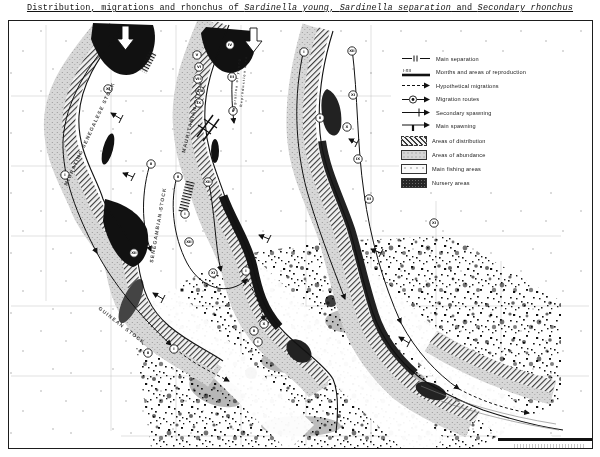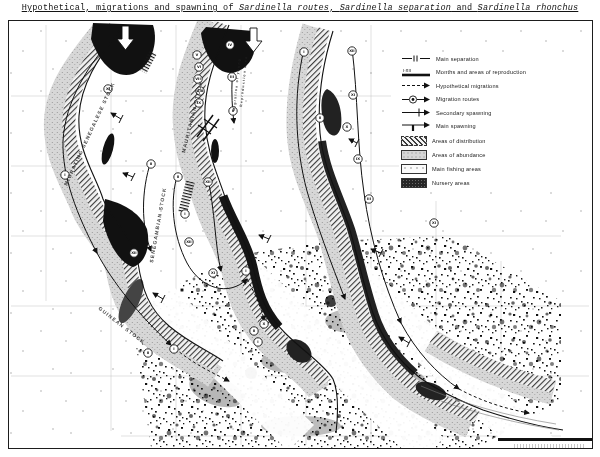--- a/index.html
+++ b/index.html
@@ -36,21 +36,21 @@
   .mcirc{fill:#fff;stroke:#151515;stroke-width:.9;}
   .mtext{font:700 3.6px "DejaVu Sans",sans-serif;text-anchor:middle;fill:#111;}
   .slabel{font-family:"Liberation Sans",sans-serif;font-weight:700;fill:#1f1f1f;
           letter-spacing:1.2px;opacity:.88;}
   .smudge{position:absolute;left:505px;top:423px;width:70px;height:4px;opacity:.55;
           background:repeating-linear-gradient(90deg,#9a9a9a 0 1px,transparent 1px 3px);}
 </style>
 </head>
 <body>
 
-<div class="title"><span class="u"><span>Hypothetical, migrations and spawning of </span><span class="species">Sardinella routes</span><span>, </span><span class="species">Sardinella separation</span><span> and </span><span class="species">Sardinella rhonchus</span></span>
+<div class="title"><span class="u"><span>Distribution, migrations and rhonchus of </span><span class="species">Sardinella young</span><span>, </span><span class="species">Sardinella separation</span><span> and </span><span class="species">Secondary rhonchus</span></span>
 </div>
 
 <div class="frame">
 
   <svg id="map-svg" class="map-svg" width="583" height="427" viewBox="8 20 583 427" xmlns="http://www.w3.org/2000/svg">
     <defs>
       <pattern id="hatch" patternUnits="userSpaceOnUse" width="4" height="4" patternTransform="rotate(45)">
         <rect width="4" height="4" fill="#f1f1f1"></rect>
           <rect width="1.1" height="4" fill="#3a3a3a"></rect>
       </pattern>

